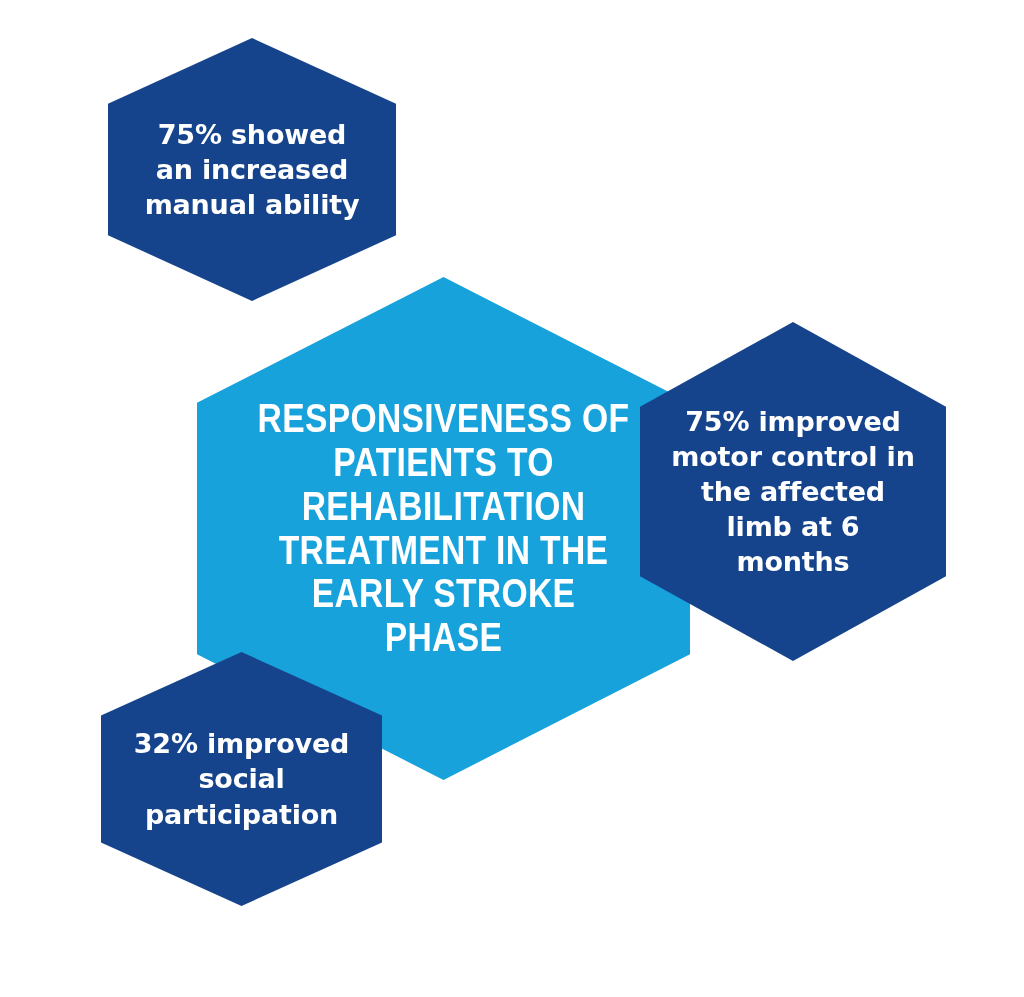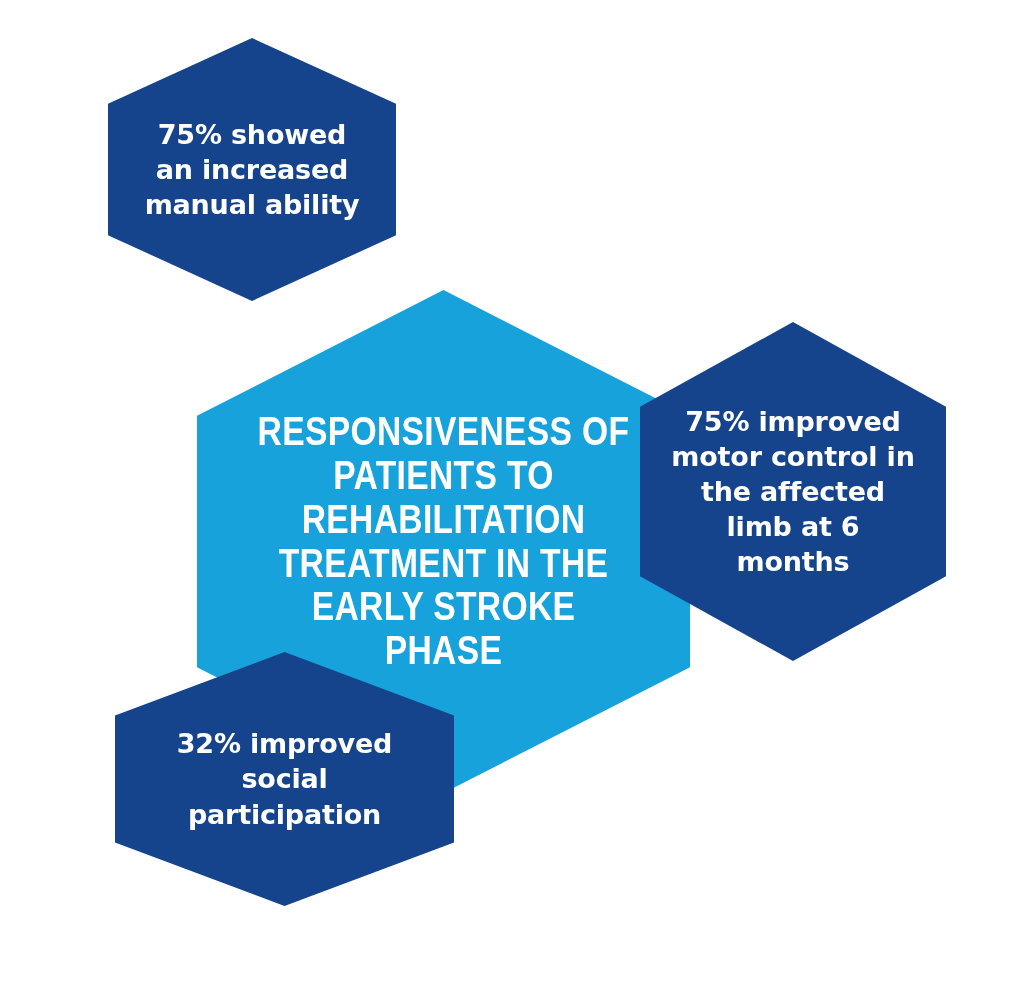--- a/index.html
+++ b/index.html
@@ -69,21 +69,21 @@
     font-family: "DejaVu Sans", sans-serif;
     font-weight: 700;
     font-size: 27px;
     line-height: 1.30;
     letter-spacing: -0.2px;
   }
 
   
   #hex-center-main {
     left: 197px;
-    top: 290px;
+    top: 277px;
     width: 493px;
     height: 503px;
     justify-content: center;
   }
 
   #hex-node-manual-ability {
     left: 108px;
     top: 38px;
     width: 288px;
     height: 263px;
@@ -91,23 +91,23 @@
   }
 
   #hex-node-motor-control {
     left: 640px;
     top: 322px;
     width: 306px;
     height: 339px;
   }
 
   #hex-node-social-participation {
-    left: 115px;
+    left: 101px;
     top: 652px;
-    width: 339px;
+    width: 281px;
     height: 254px;
   }
 </style>
 </head>
 <body>
 
 <div id="infographic">
 
   <div class="hex hex-center" id="hex-center-main">
     <div class="hex-text center-title">RESPONSIVENESS OF PATIENTS TO REHABILITATION TREATMENT IN THE EARLY STROKE PHASE</div>

